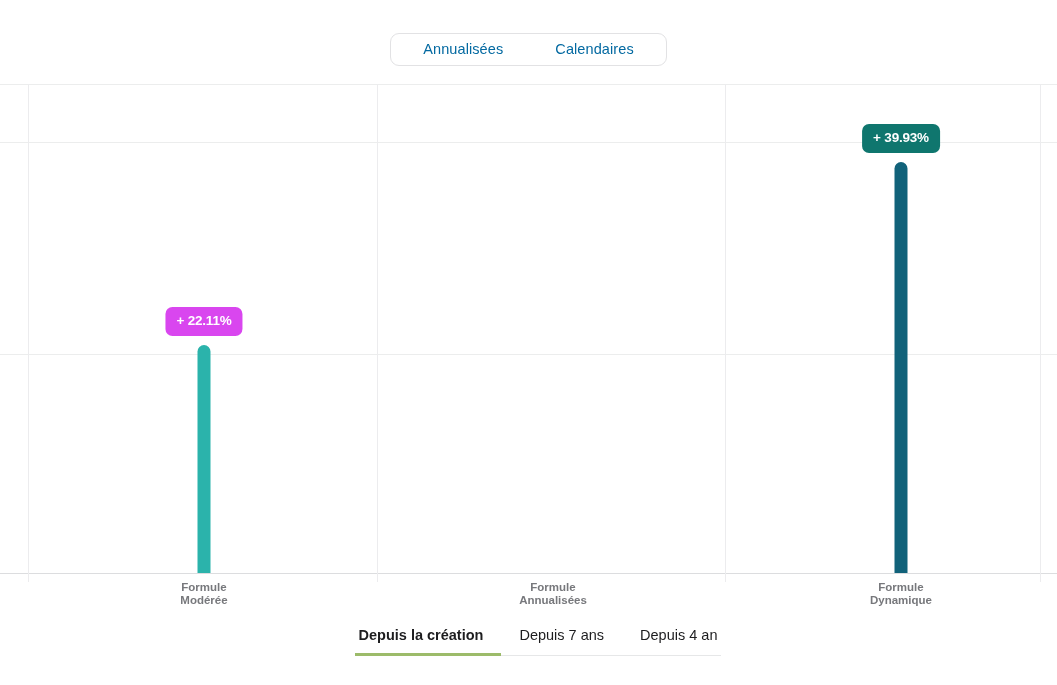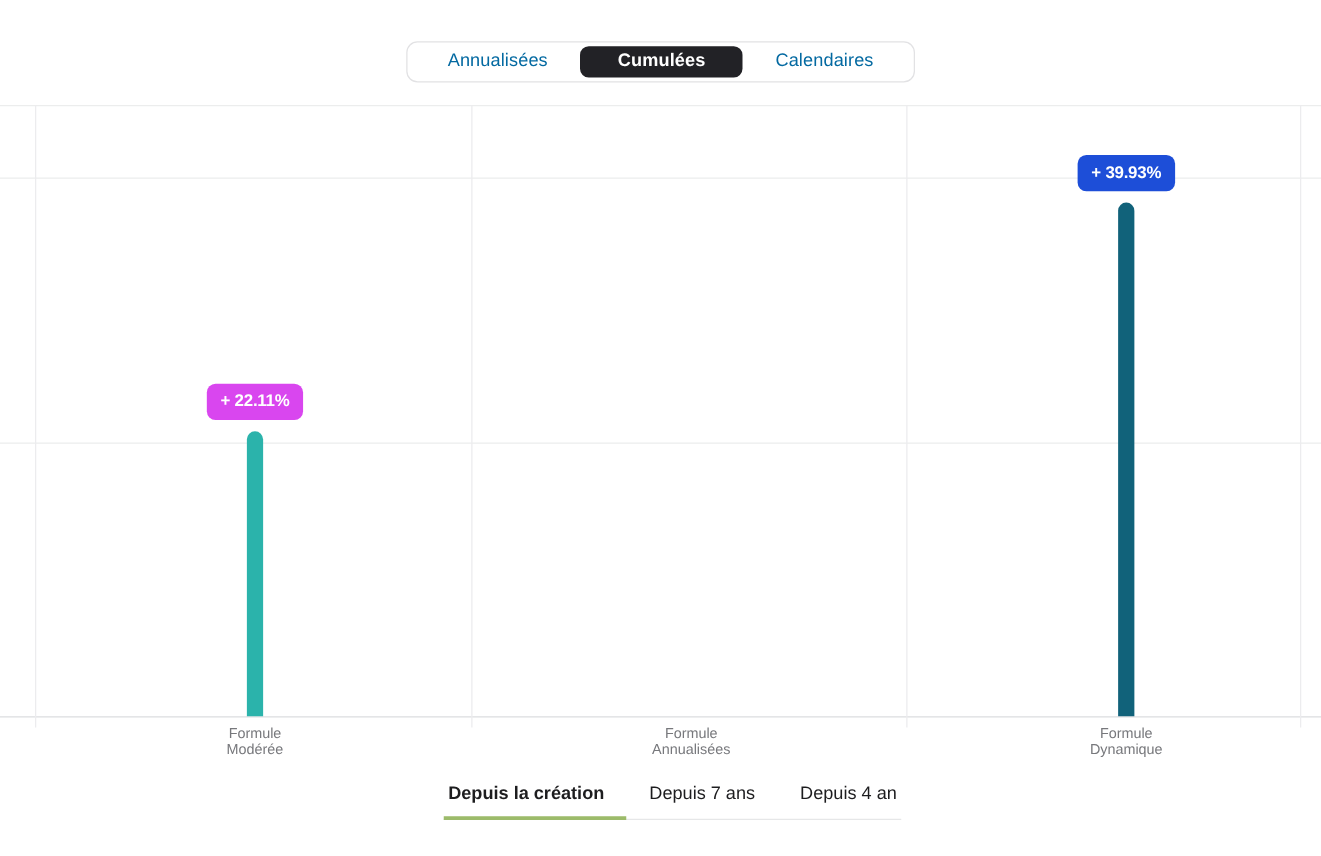--- a/index.html
+++ b/index.html
@@ -120,20 +120,21 @@
     line-height: 14px;
   }
 
   
   .cat-labels {
     position: absolute;
     left: 0;
     top: 581px;
     width: 887px;
     height: 34px;
+    font-weight: bold;
   }
   .cat {
     position: absolute;
     width: 200px;
     text-align: center;
     font-size: 11.5px;
     color: #77787c;
     line-height: 13px;
   }
   .cat span { display: block; }
@@ -168,42 +169,41 @@
     font-weight: bold;
     border-bottom-color: #9cbb6a;
   }
 </style>
 </head>
 <body>
 
 <div class="mode-switch-wrap">
   <div class="mode-switch" id="mode-switch">
       <div class="mode-opt">Annualisées</div>
-      <div class="mode-opt active">Cumulées</div>
       <div class="mode-opt">Calendaires</div>
     </div>
 </div>
 
 <div class="chart">
   <div class="plot" id="plot">
       <div class="hline" style="top: 0px;"></div>
       <div class="hline" style="top: 58px;"></div>
       <div class="hline" style="top: 270px;"></div>
       <div class="hline axis" style="top: 489px;"></div>
       <div class="vline" style="left: 28px; height: 498px;"></div>
       <div class="vline" style="left: 377px; height: 498px;"></div>
       <div class="vline" style="left: 725px; height: 498px;"></div>
       <div class="vline" style="left: 1040px; height: 498px;"></div>
       <div class="bar-col" style="left: 144px;">
         <div class="bar" style="height: 227.617px; background: rgb(43, 179, 171);"></div>
         <div class="badge" style="background: #d946ef; bottom: 236.617px;">+ 22.11%</div>
       </div>
       <div class="bar-col" style="left: 841px;">
         <div class="bar" style="height: 411.069px; background: rgb(17, 98, 122);"></div>
-        <div class="badge" style="background: #1d4ed8; bottom: 420.069px;">+ 39.93%</div>
+        <div class="badge" style="background: #0f766e; bottom: 420.069px;">+ 39.93%</div>
       </div>
     </div>
 </div>
 
 <div class="cat-labels" id="cat-labels">
     <div class="cat" style="left: 104px;">
       <span>Formule</span>
       <span>Modérée</span>
     </div>
     <div class="cat" style="left: 453px;">

